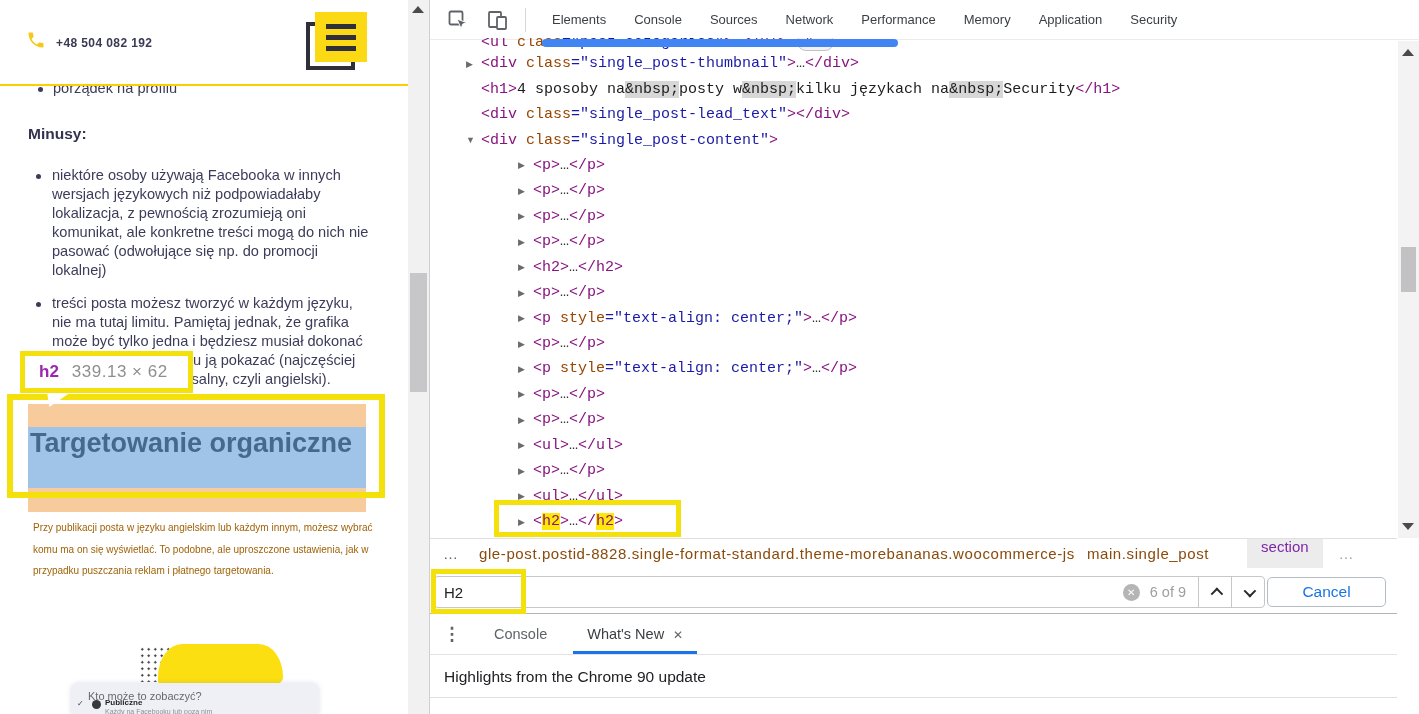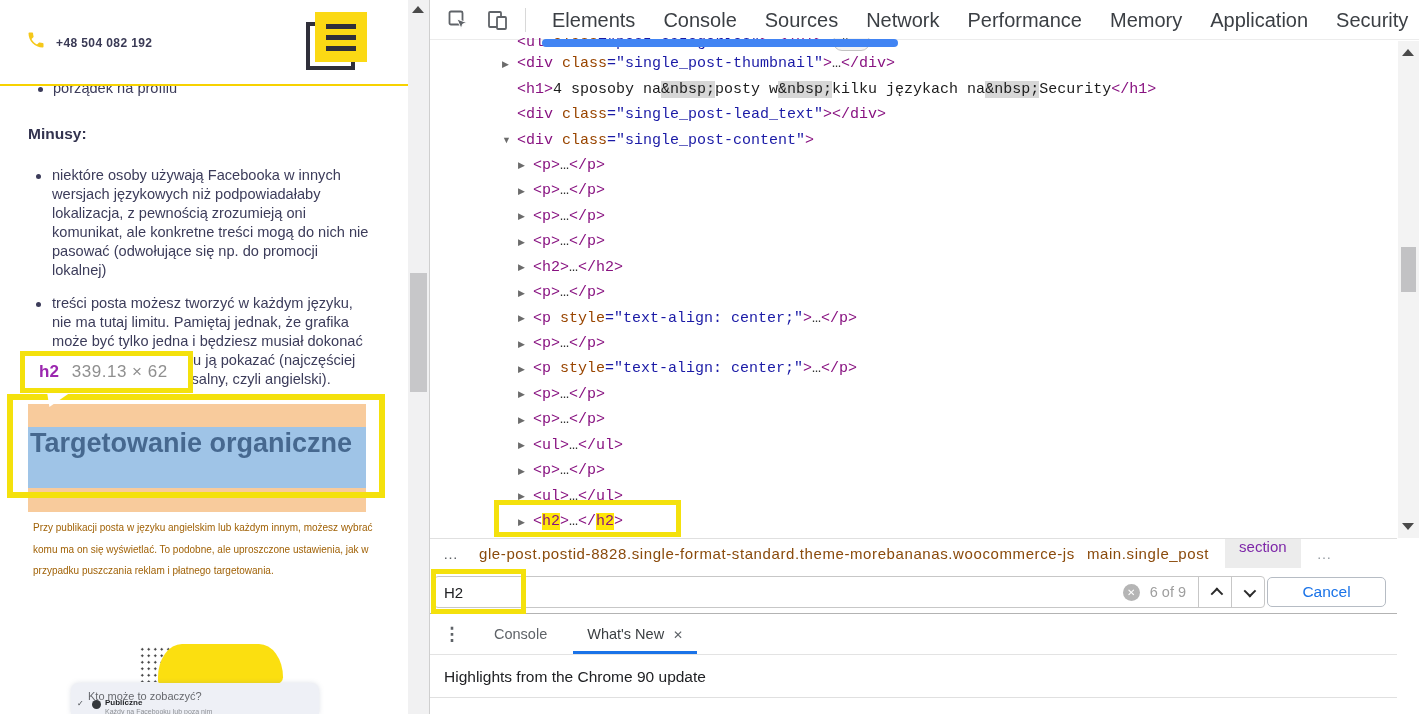--- a/index.html
+++ b/index.html
@@ -71,29 +71,29 @@
   .ps-thumb{position:absolute;left:2px;top:273px;width:17px;height:119px;background:#c7c7c9}
 
   
   .dt{position:absolute;left:429px;top:0;width:990px;height:714px;background:#fff;
       border-left:1px solid #cfcfcf}
   .dt-toolbar{position:absolute;left:0;top:0;width:100%;height:40px;border-bottom:1px solid #ececec;background:#fff}
   .ic-inspect{position:absolute;left:17px;top:9px;width:22px;height:22px;cursor:pointer}
   .ic-device{position:absolute;left:57px;top:9px;width:22px;height:22px;cursor:pointer}
   .tb-sep{position:absolute;left:95px;top:8px;width:1px;height:24px;background:#d8d8d8}
   .dt-tabs{position:absolute;left:108px;top:0;height:40px;display:flex}
-  .dt-tab{padding:0 14px;line-height:40px;font-size:20px;color:#3b3f44;cursor:pointer;white-space:nowrap}
+  .dt-tab{padding:0 14px;line-height:40px;font-size:13px;color:#3b3f44;cursor:pointer;white-space:nowrap}
 
   .tree{position:absolute;left:0;top:38px;width:967px;height:500px;overflow:hidden;
         font-family:"Liberation Mono",monospace;font-size:15px;color:#1c1c1c}
   .r{height:25.45px;display:flex;align-items:center;white-space:pre;cursor:default}
   .r.partial{height:13px;overflow:hidden;align-items:flex-end}
   .tw{width:17px;flex:0 0 17px;font-size:9px;color:#6b6b6b;
       font-family:"Liberation Sans",sans-serif;padding-left:2px}
-  .i1{padding-left:70px}.i2{padding-left:86px}
+  .i1{padding-left:34px}.i2{padding-left:86px}
   .tk-t{color:#881280}.tk-a{color:#994500}.tk-v{color:#1a1aa6}
   .tk-x{color:#1c1c1c}.tk-d{color:#333}
   .tk-e{background:#d7d7d7;color:#1c1c1c}
   .hl{background:#ffe70a}
   .badge{margin-left:10px;font-family:"Liberation Sans",sans-serif;font-size:12px;color:#454545;
          background:#f3f3f3;border:1px solid #c3c3c3;border-radius:9px;padding:0 8px;line-height:16px}
   .blue-bar{position:absolute;left:112px;top:39px;width:356px;height:8px;background:#4184f3;
             border-radius:4px;z-index:3}
 
   .tree-scroll{position:absolute;right:0;top:41px;width:21px;height:497px;background:#f3f3f3}
@@ -102,21 +102,21 @@
   .ts-down{position:absolute;left:4px;bottom:8px;width:0;height:0;border-left:6px solid transparent;
            border-right:6px solid transparent;border-top:7px solid #4a4a4a}
   .ts-thumb{position:absolute;left:3px;top:206px;width:15px;height:45px;background:#c2c2c4}
 
   .crumbs{position:absolute;left:0;top:538px;width:967px;height:30px;border-top:1px solid #e0e0e0;
           display:flex;align-items:center;font-size:15px;background:#fff;overflow:hidden}
   .cr-lead{color:#5f6368;padding:0 8px 0 13px;letter-spacing:1px}
   .cr-list{display:flex;align-items:center;height:100%}
   .cr{white-space:nowrap;cursor:pointer}
   .cr-class{color:#8a4a0b;letter-spacing:.6px;margin-left:12px}
-  .cr-selected{color:#7d26a8;background:#ececec;height:44px;line-height:30px;padding:0 14px;margin-left:16px}
+  .cr-selected{color:#7d26a8;background:#ececec;height:44px;line-height:30px;padding:0 14px;margin-left:38px}
   .cr-trail{color:#9aa0a6;margin-left:16px;letter-spacing:1px}
 
   .searchrow{position:absolute;left:0;top:568px;width:967px;height:46px;background:#fff;
              border-bottom:1px solid #b3b3b3}
   .sbox{position:absolute;left:4px;top:8px;width:831px;height:32px;border:1px solid #c7c7c7;
         border-radius:4px;display:flex;align-items:center;background:#fff}
   .squery{margin-left:9px;font-size:15px;color:#202124;flex:0 0 auto}
   .sspace{flex:1}
   .sclear{width:17px;height:17px;border-radius:50%;background:#b5b5b5;color:#fff;font-size:10px;
           line-height:17px;text-align:center;margin-right:10px;cursor:pointer}

